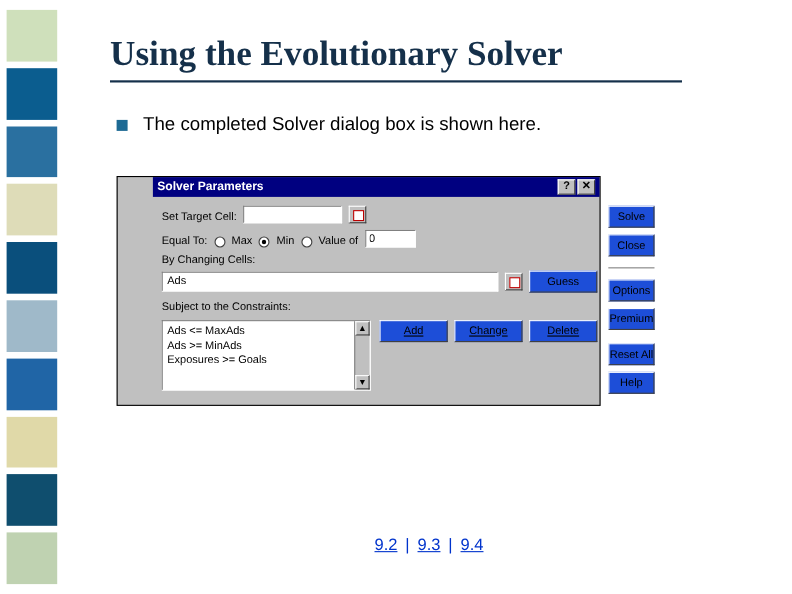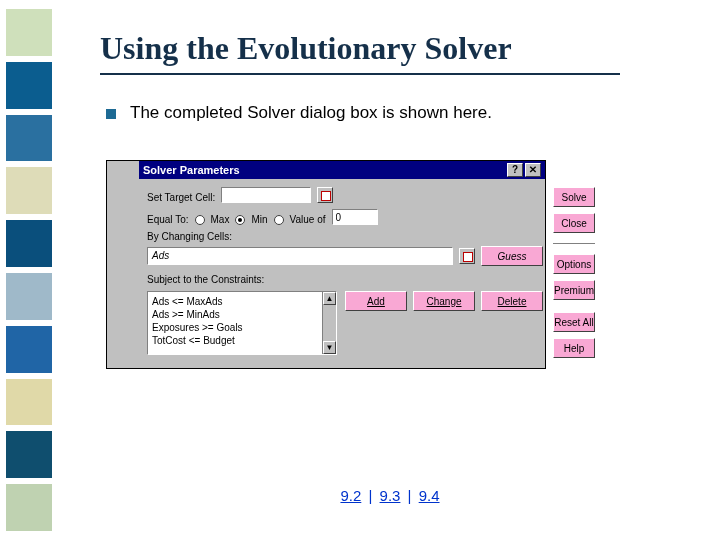--- a/index.html
+++ b/index.html
@@ -127,28 +127,28 @@
     border:1px solid #b00; background:#fff;
   }
   .radio {
     width:10px; height:10px; border-radius:50%;
     border:1px solid #404040; background:#fff;
     display:inline-flex; align-items:center; justify-content:center;
   }
   .radio.checked::after{
     content:""; width:4px; height:4px; border-radius:50%; background:#000;
   }
-  .mid-row { display:flex; align-items:center; gap:6px; margin-top:4px;font-style:italic; }
+  .mid-row { display:flex; align-items:center; gap:6px; margin-top:4px; }
   .changing-input {
     flex:1; background:#fff; height:18px;
     border:1px solid #808080; border-right-color:#fff; border-bottom-color:#fff;
     font-size:10px; padding:2px 4px;
   }
   .btn3d {
-    background:#f9a8d4;
+    background:#1d4ed8;
     border:1px solid #fff;
     border-right-color:#404040; border-bottom-color:#404040;
     font-size:10px;
     padding:2px 0;
     text-align:center;
     height:20px;
     display:flex; align-items:center; justify-content:center;
   }
   .btn-wide { width:62px; }
   .constraints-area {
@@ -247,21 +247,20 @@
           <span class="rangeselect"></span>
           <div class="btn3d btn-wide">Guess</div>
         </div>
 
         <div class="section-lbl">Subject to the Constraints:</div>
         <div class="constraints-area">
           <div class="constraints-list">
             <div>Ads &lt;= MaxAds</div>
             <div>Ads &gt;= MinAds</div>
             <div>Exposures &gt;= Goals</div>
-            <div>TotCost &lt;= Budget</div>
             <div class="constraints-scroll">
               <div class="sbtn">▲</div>
               <div class="sbtn">▼</div>
             </div>
           </div>
           <div class="constraints-buttons">
             <div class="btn3d btn-wide">Add</div>
             <div class="btn3d btn-wide">Change</div>
             <div class="btn3d btn-wide">Delete</div>
           </div>

